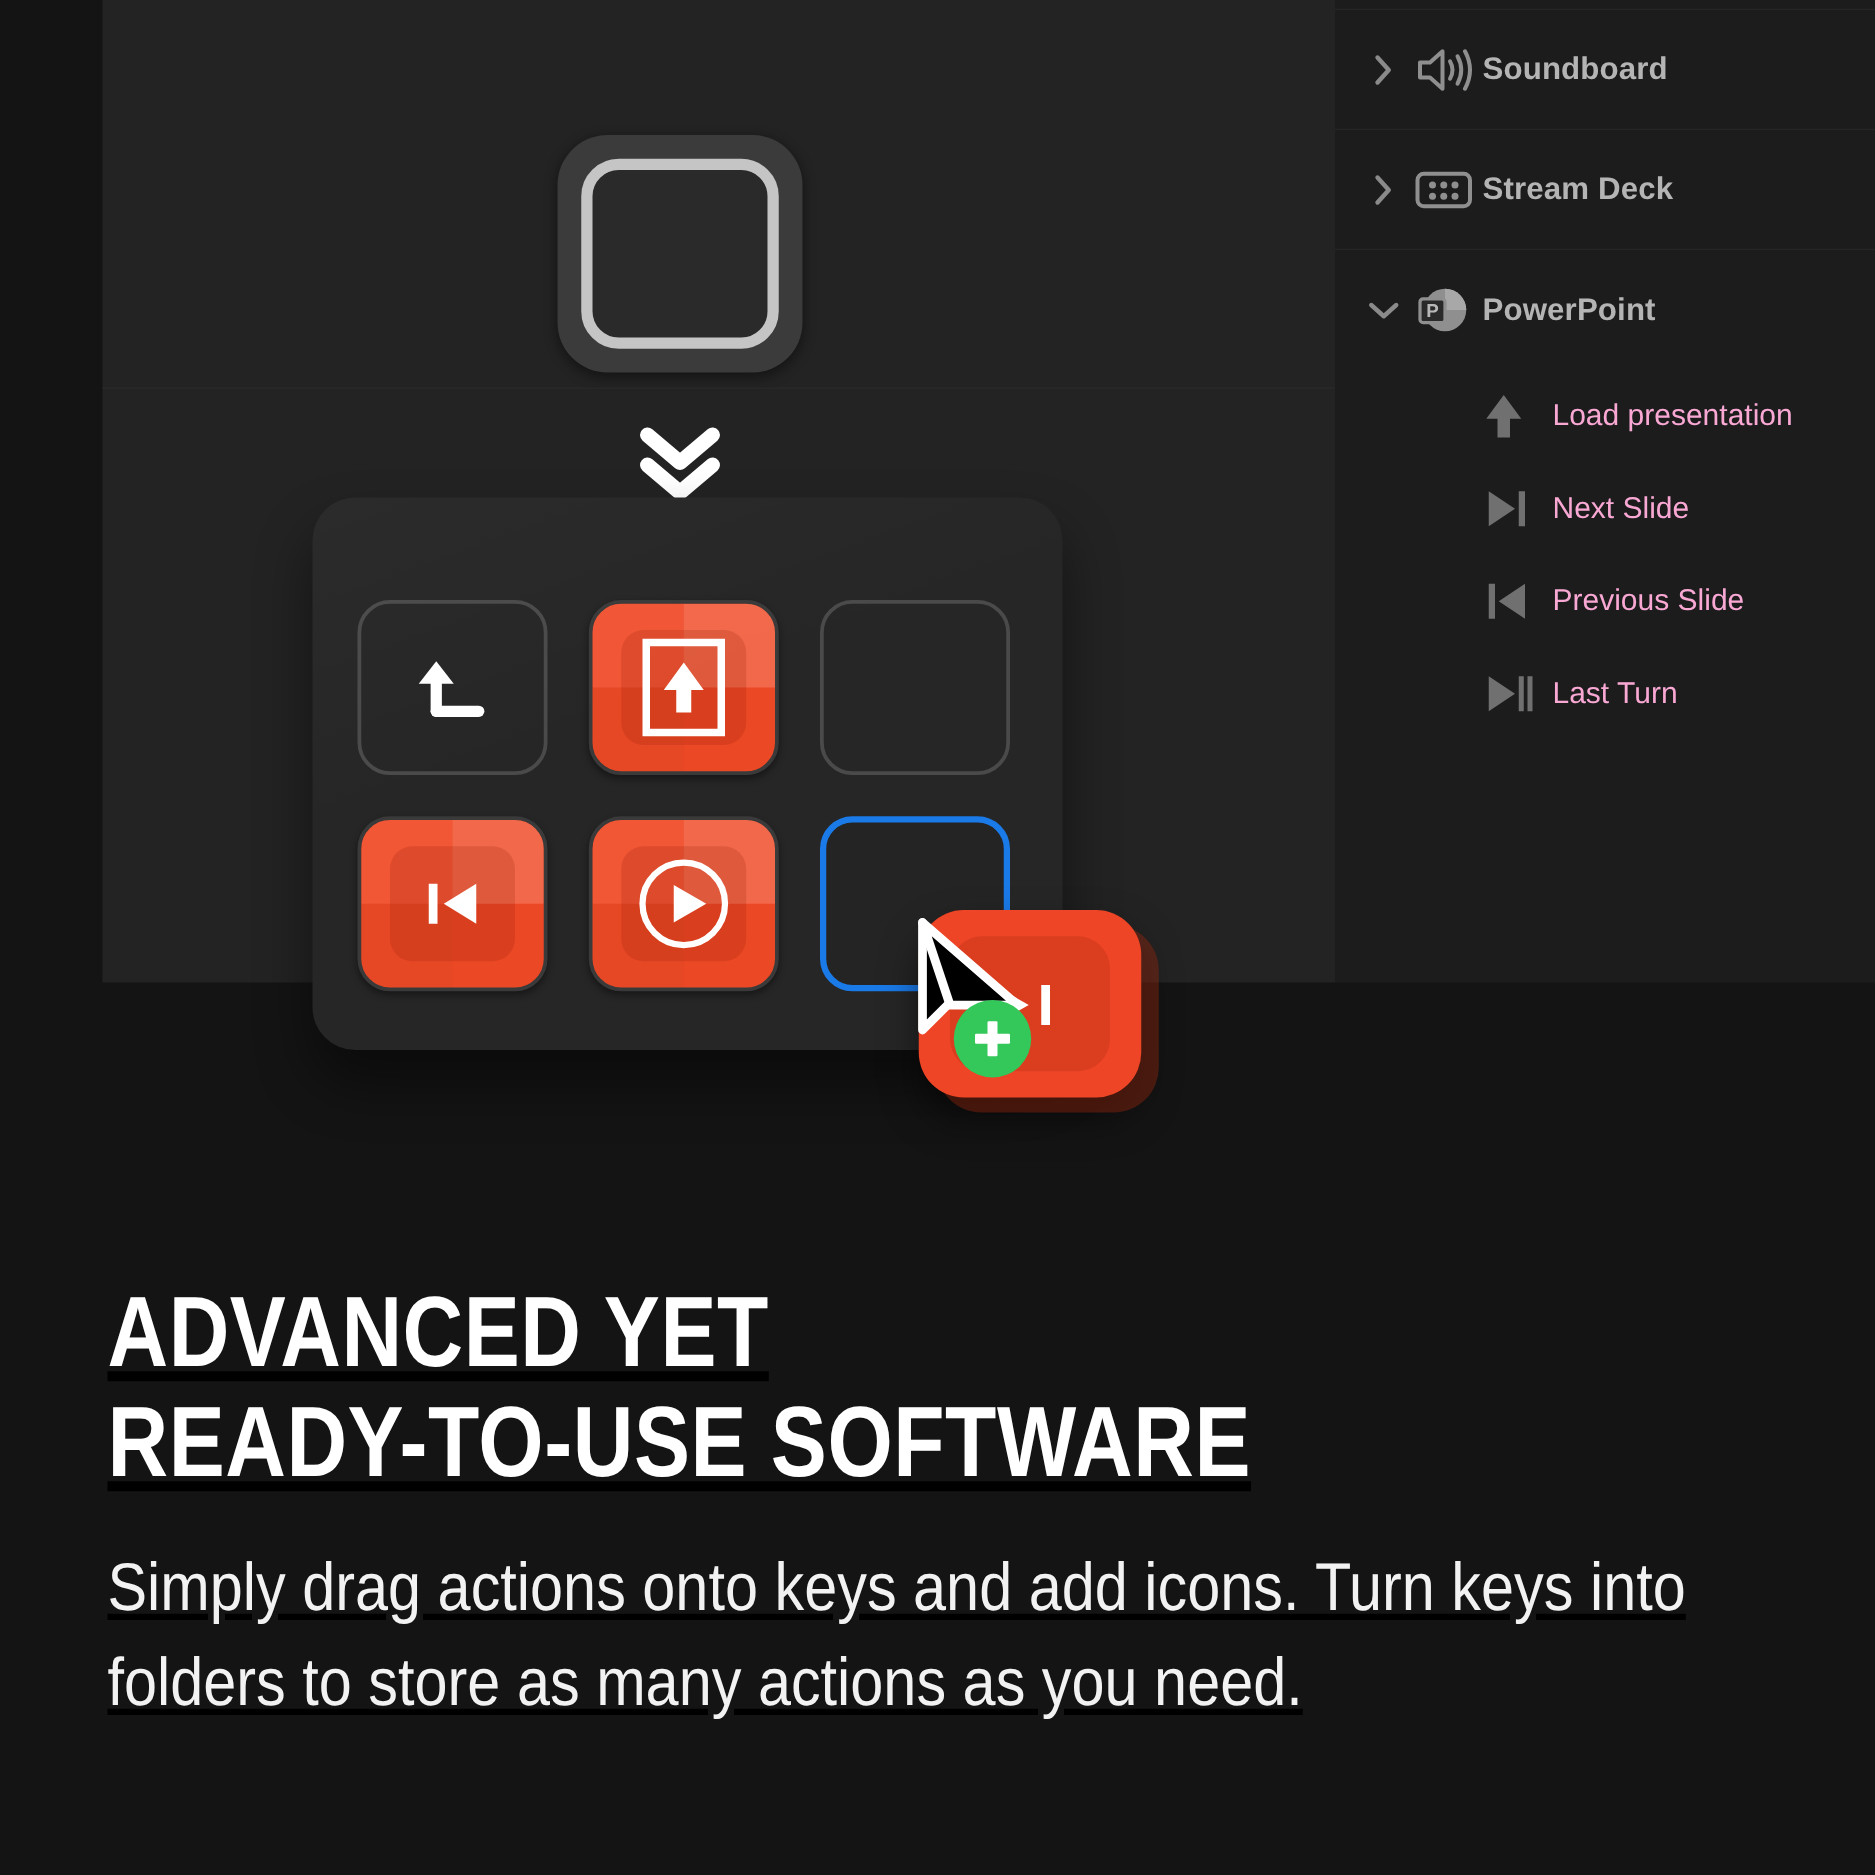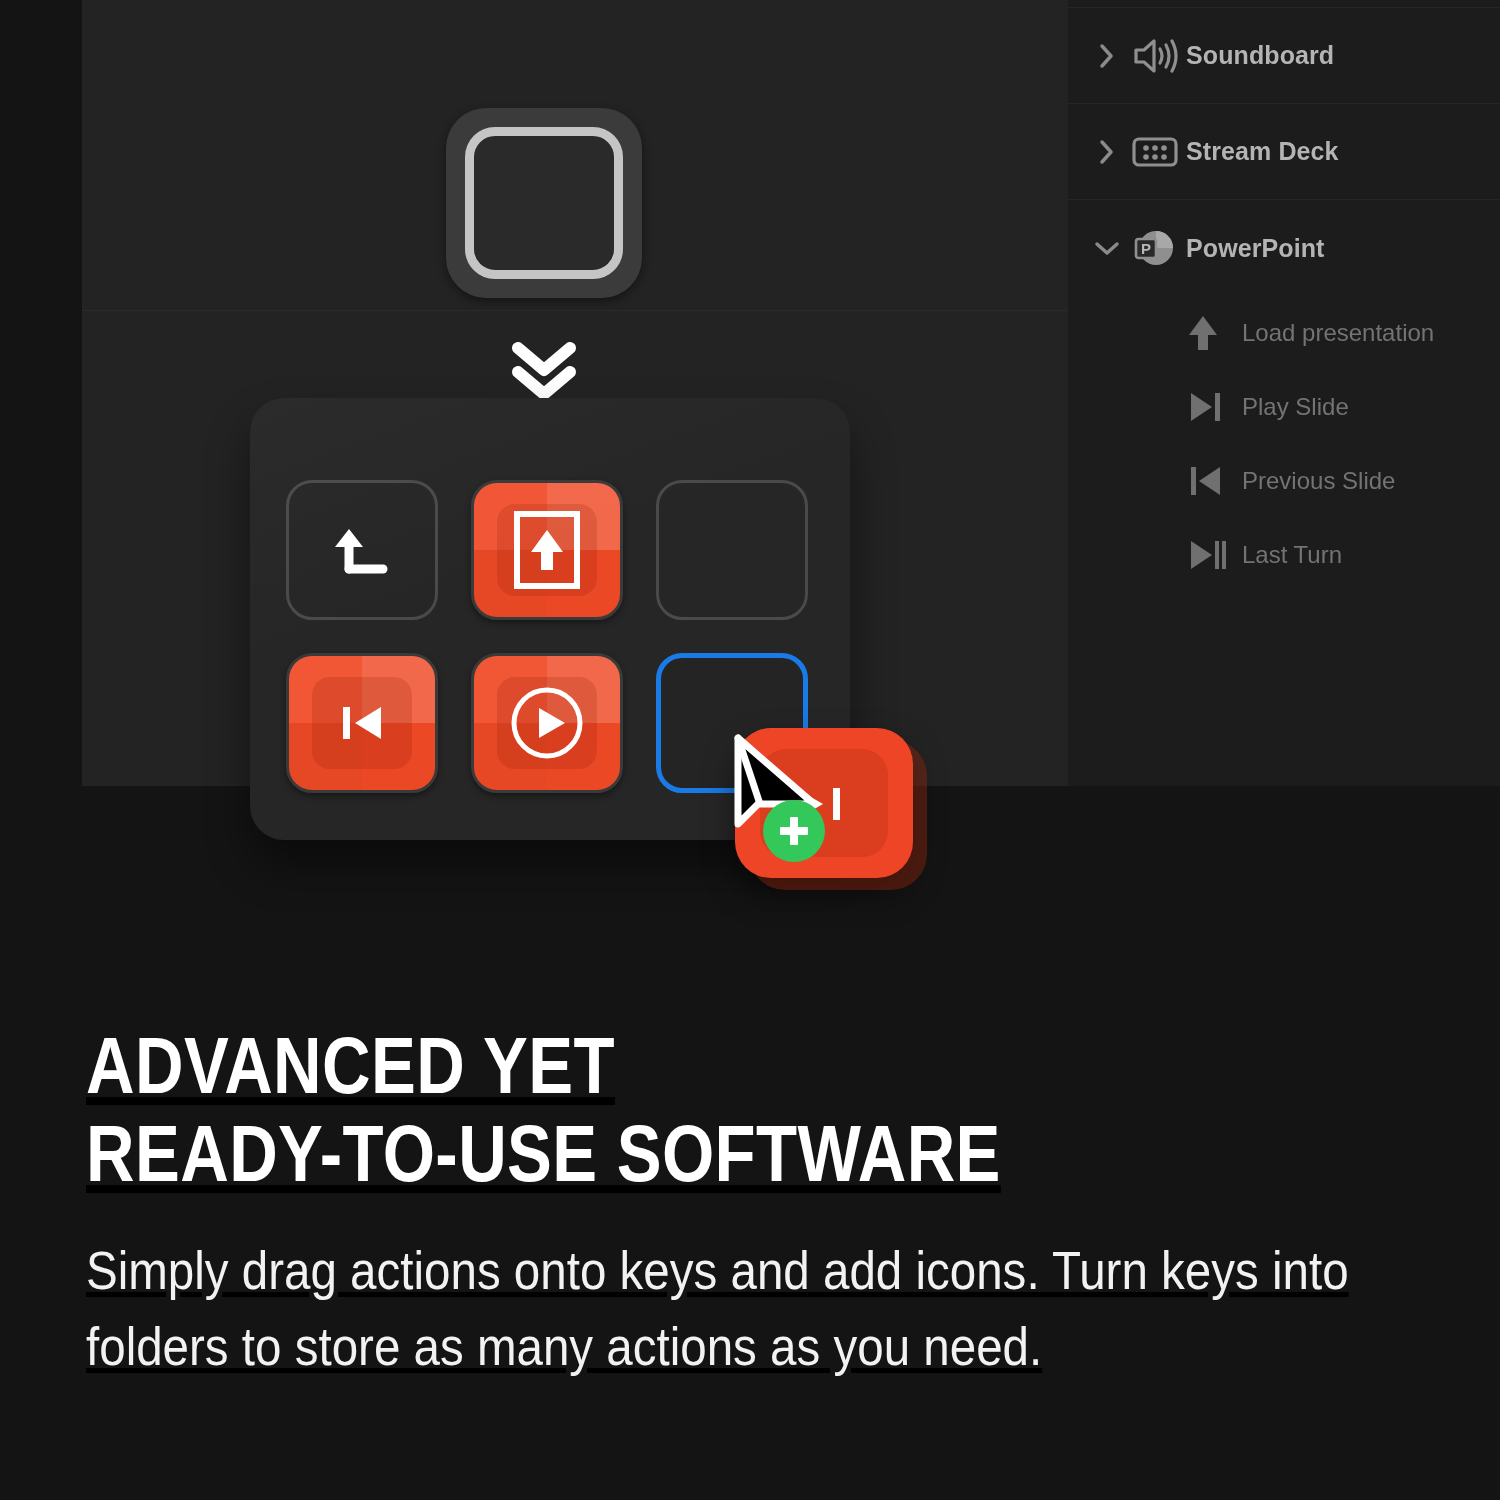--- a/index.html
+++ b/index.html
@@ -120,21 +120,21 @@
   .cat-row .cicon { width:62px; display:flex; justify-content:center; align-items:center; }
   .cat-row .clabel {
     font-size:25px; font-weight:bold; color:#b4b4b4; letter-spacing:.1px;
   }
   .cat-row.open { border-bottom:none; }
 
   .act-row {
     height:74px; display:flex; align-items:center; padding-left:118px;
   }
   .act-row .aicon { width:56px; display:flex; align-items:center; }
-  .act-row .alabel { font-size:24px; color:#737373; }
+  .act-row .alabel { font-size:24px; color:#f9a8d4; }
 
   
   .copy { position:absolute; left:86px; top:1022px; width:1340px;text-decoration:underline; }
   .headline {
     font-family:"Liberation Sans Narrow","Liberation Sans", sans-serif;
     font-weight:bold; font-size:80px; line-height:88px;
     color:#ffffff; letter-spacing:.5px;
     transform:scaleX(.84); transform-origin:left top;
   }
   .subcopy {
@@ -317,21 +317,21 @@
     </div>
 
 
     <div class="act-row">
       <div class="aicon">
         <svg width="40" height="34" viewBox="0 0 40 34">
             <path d="M5 3 L5 31 L26 17 Z" fill="#707070"></path>
             <rect x="29" y="3" width="5" height="28" fill="#707070"></rect>
           </svg>
       </div>
-      <div class="alabel">Play Slide</div>
+      <div class="alabel">Next Slide</div>
     </div>
 
     <div class="act-row">
       <div class="aicon">
         <svg width="40" height="34" viewBox="0 0 40 34">
             <rect x="5" y="3" width="5" height="28" fill="#707070"></rect>
             <path d="M34 3 L34 31 L13 17 Z" fill="#707070"></path>
           </svg>
       </div>
       <div class="alabel">Previous Slide</div>

